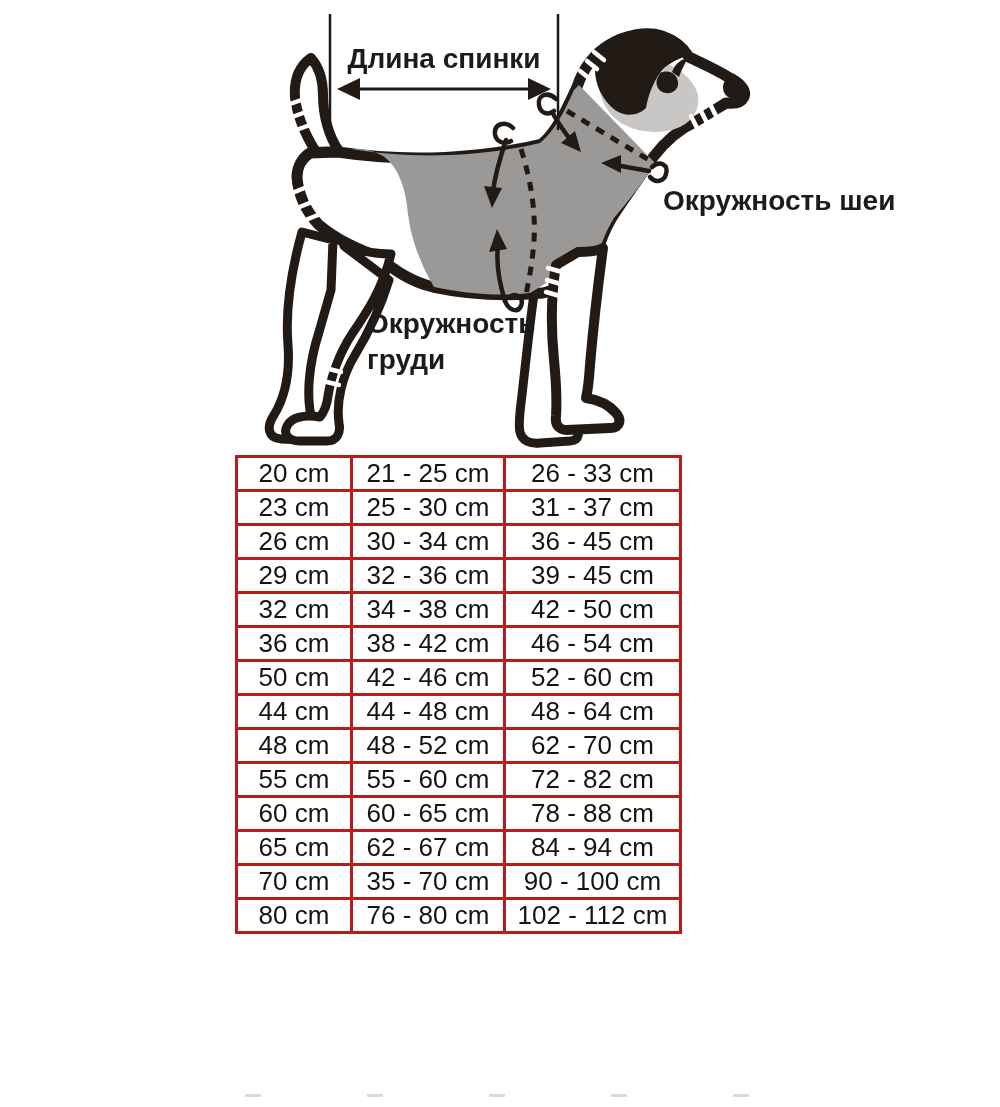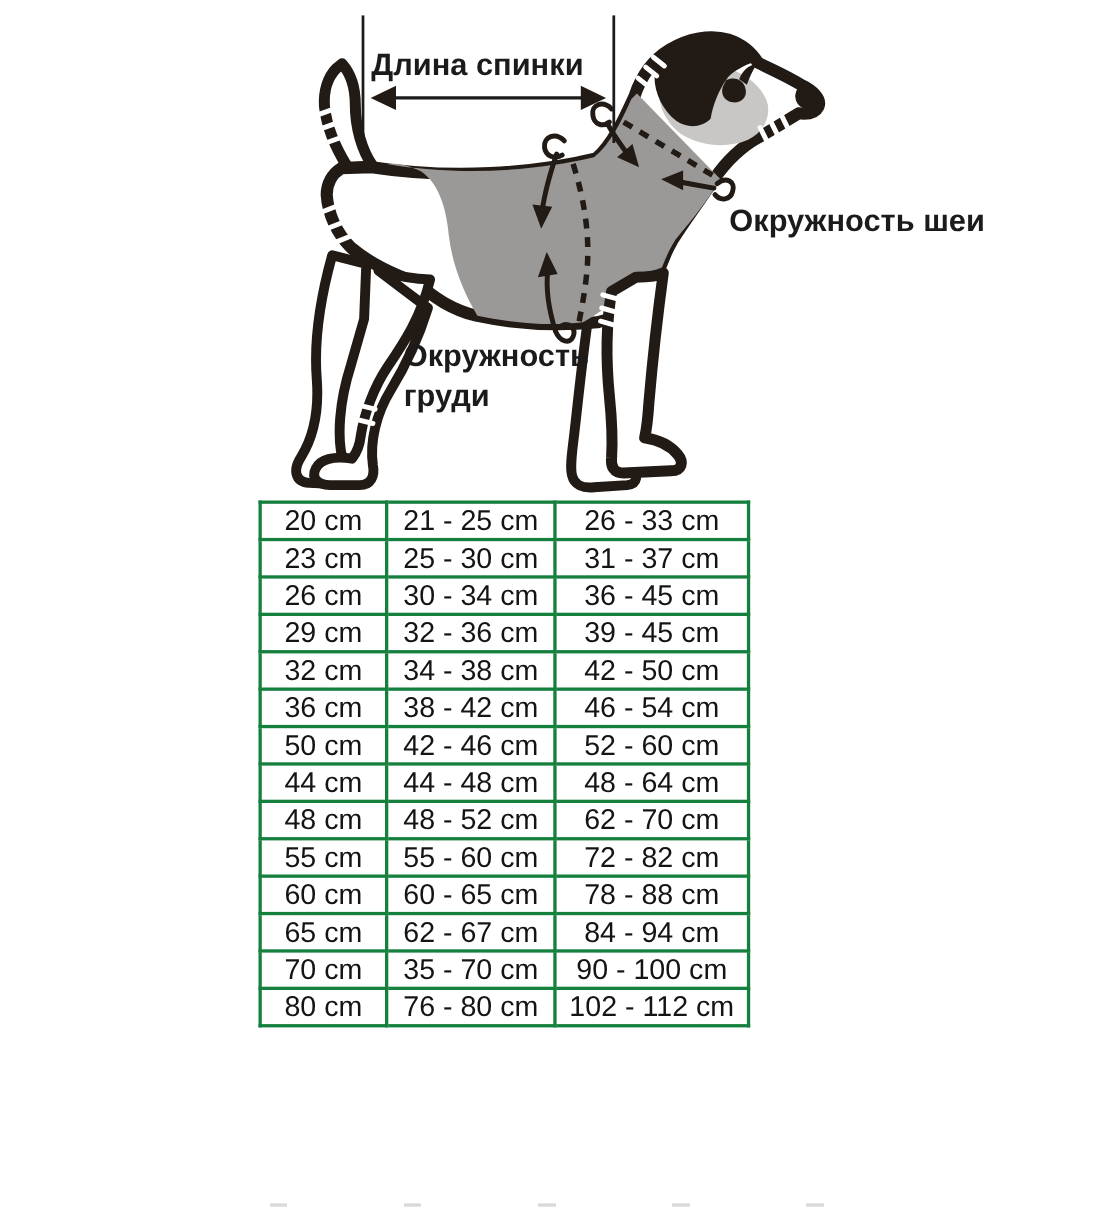--- a/index.html
+++ b/index.html
@@ -20,32 +20,32 @@
   }
   #dog-svg{position:absolute;left:0;top:0;}
   .lbl{
     position:absolute;
     font-weight:bold;
     font-size:28px;
     line-height:34px;
     color:#1b1b1b;
     white-space:nowrap;
   }
-  #label-back{left:320px;top:42px;width:228px;text-align:center;}
+  #label-back{left:330px;top:42px;width:228px;text-align:center;}
   #label-neck{left:647px;top:184px;margin-left:16px;}
   #label-chest{left:367px;top:306px;width:210px;white-space:normal;line-height:36px;}
   #size-table{
     position:absolute;
     left:235px;top:455px;
     width:444px;height:474px;
     border-collapse:collapse;
     table-layout:fixed;
   }
   #size-table td{
-    border:3px solid #15803d;
+    border:3px solid #b91c1c;
     text-align:center;
     vertical-align:middle;
     font-size:26px;
     color:#141414;
     padding:0;
     overflow:hidden;
   }
   #faint-bottom-dashes{
     position:absolute;
     left:245px;top:1094px;

